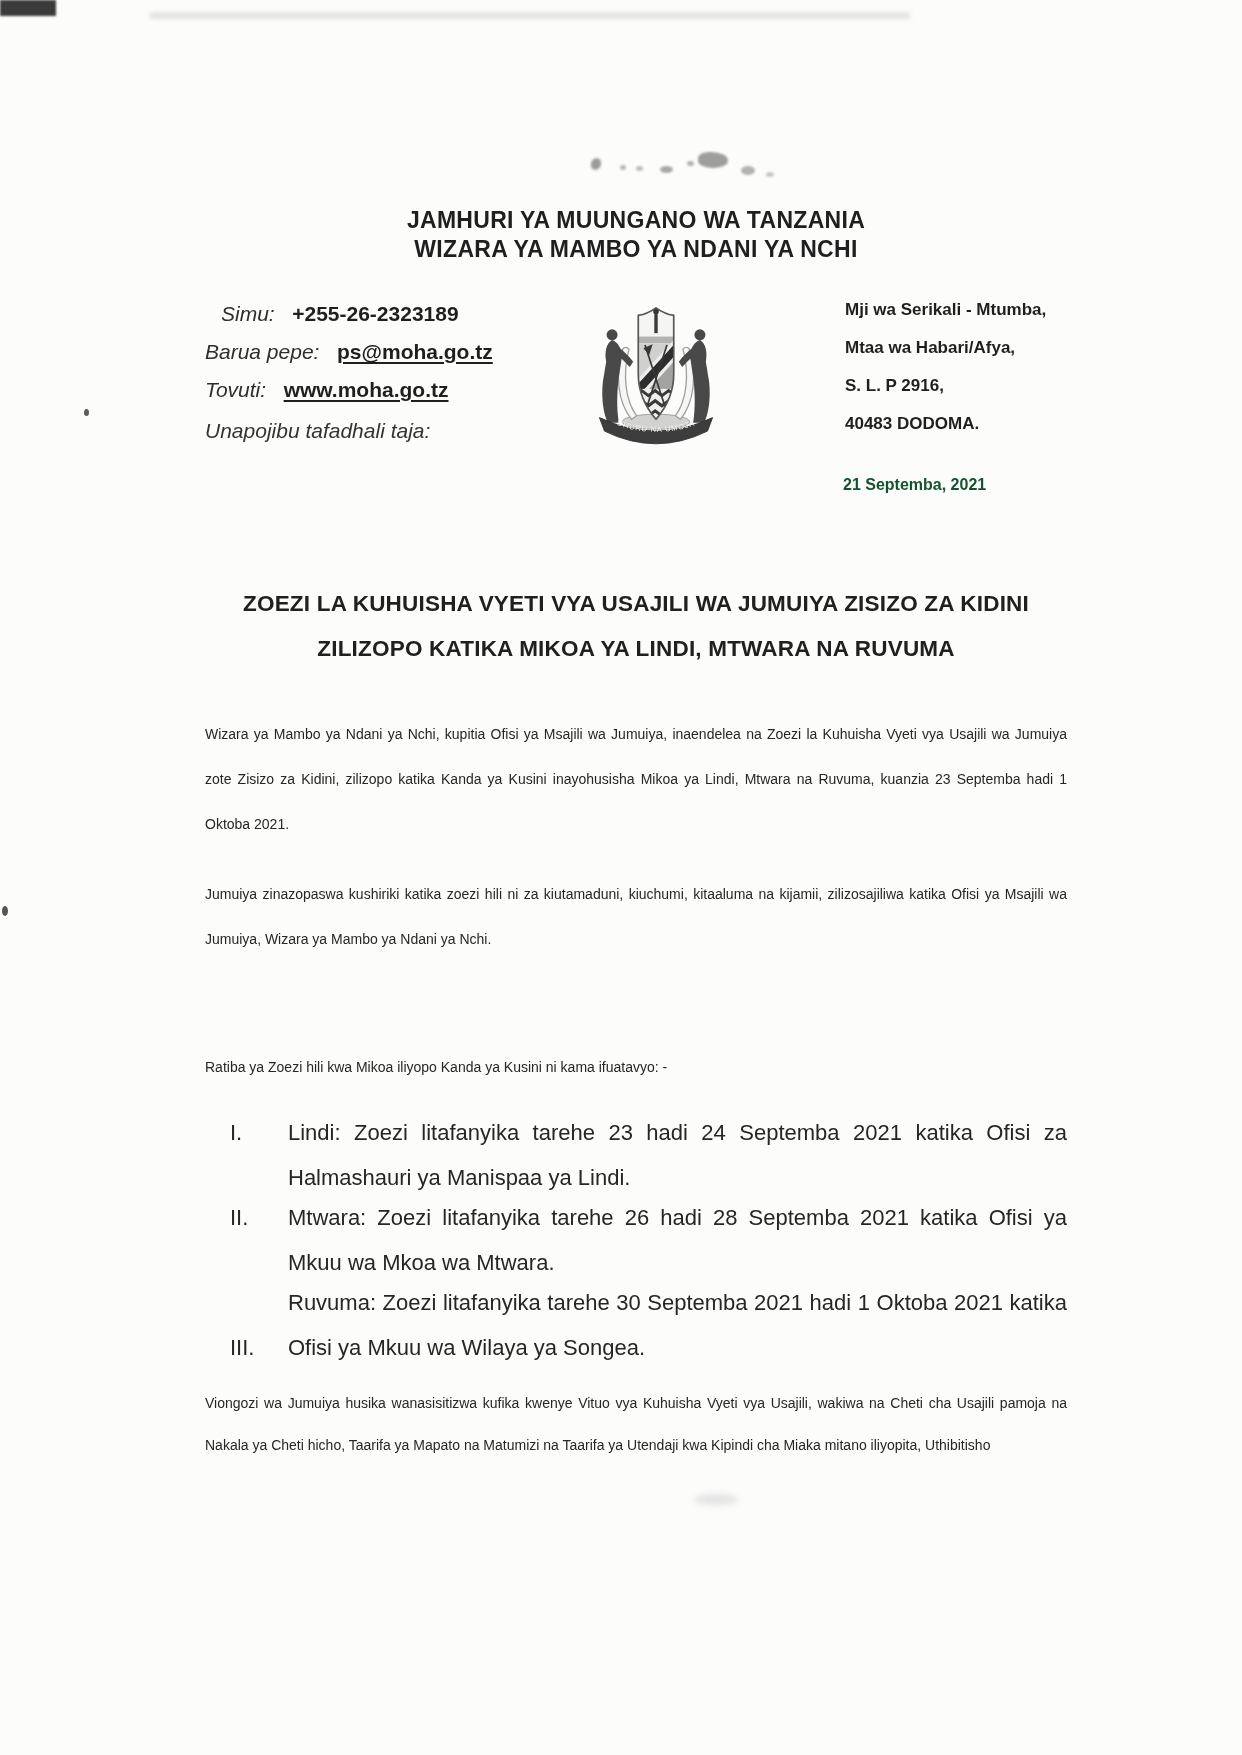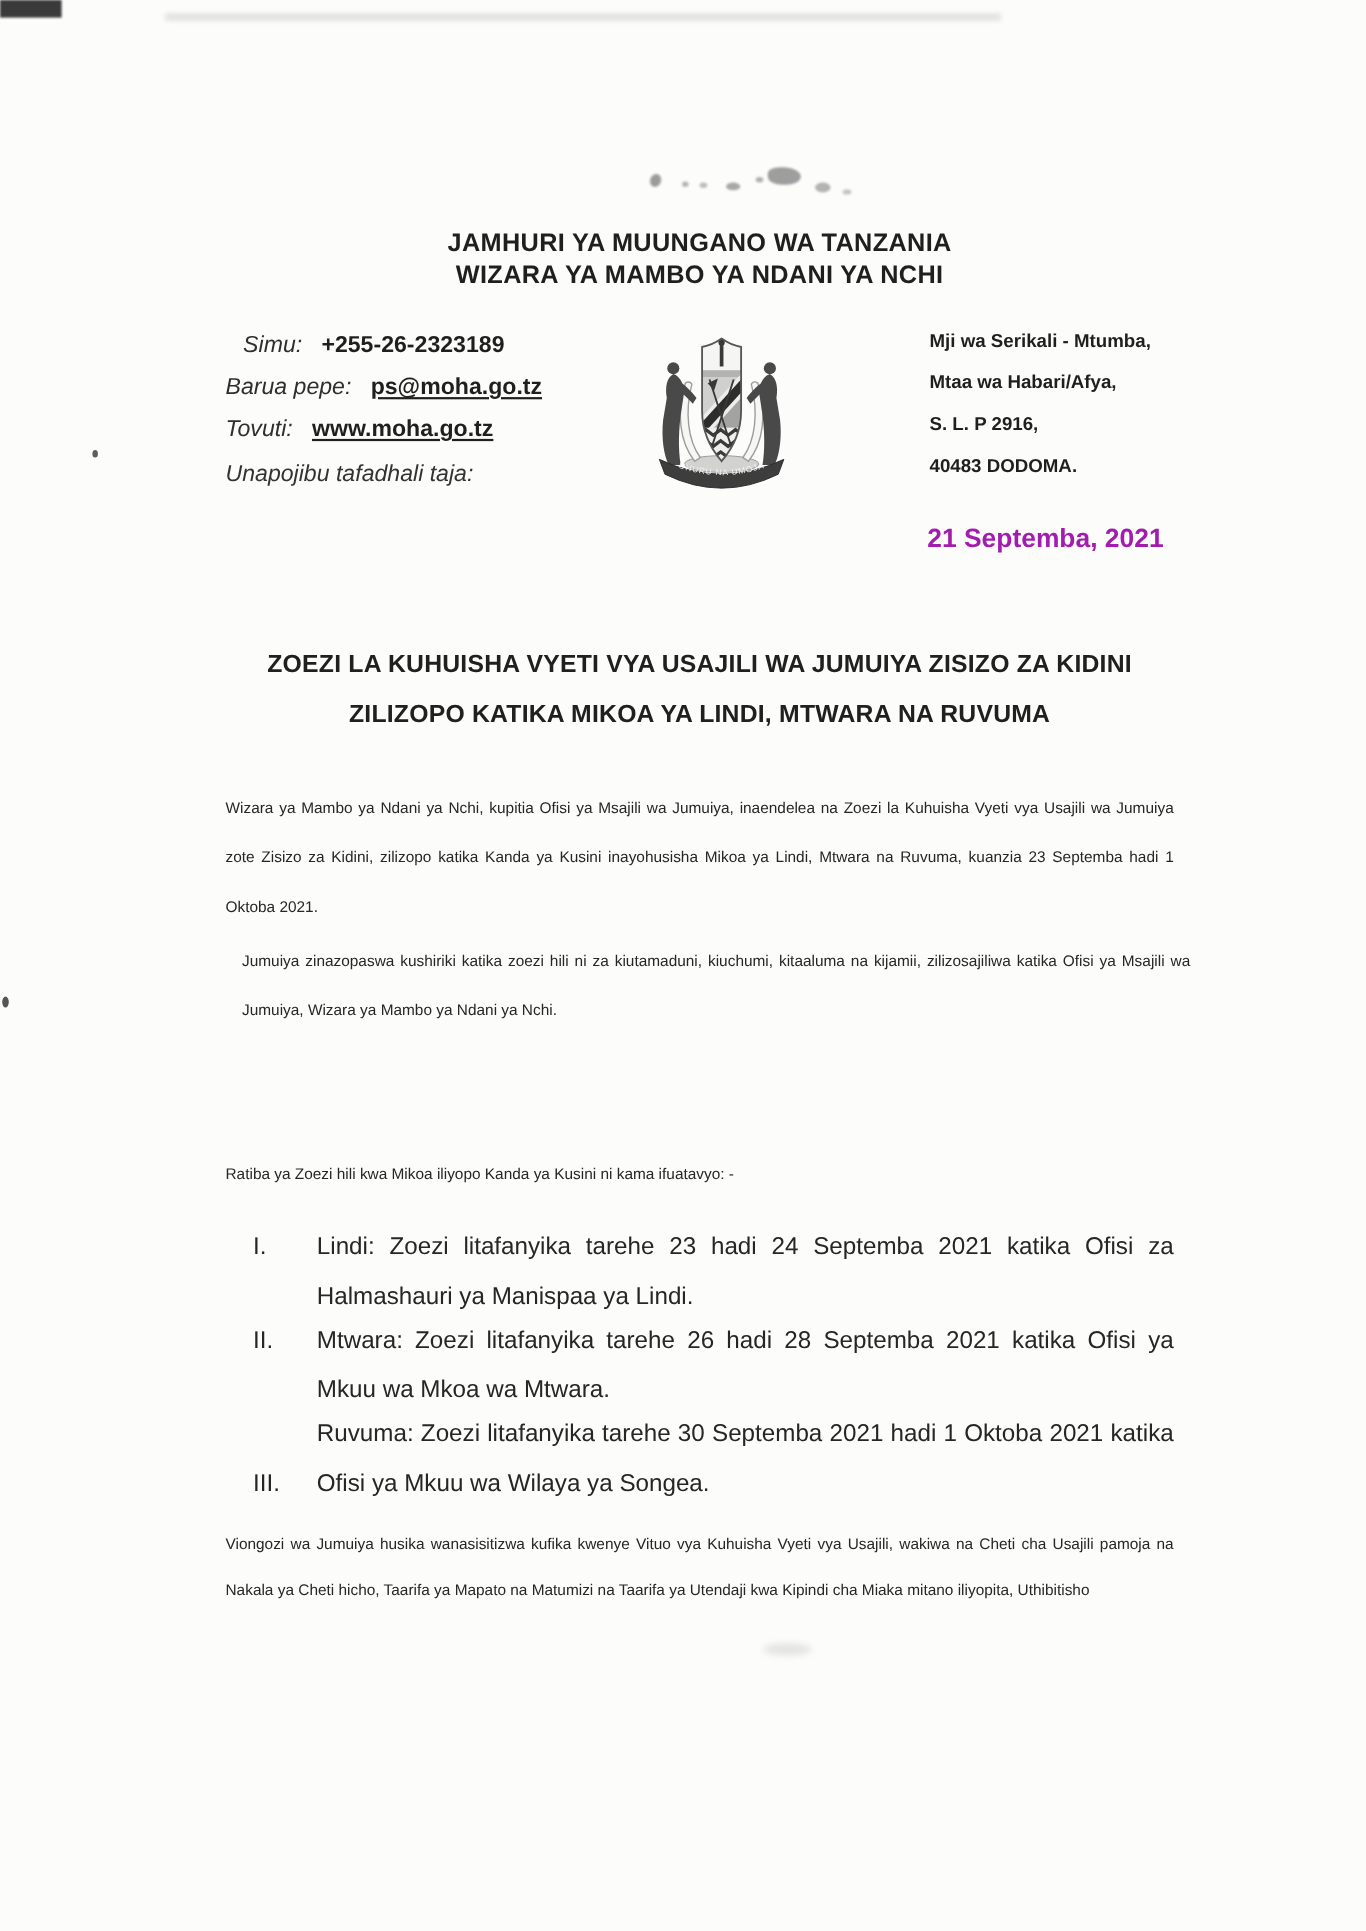--- a/index.html
+++ b/index.html
@@ -35,29 +35,29 @@
   .h1 { top:207px; }
   .h2 { top:236px; }
   .contact-line { position:absolute; left:205px; font-size:21px; white-space:nowrap; }
   .contact-line .lbl { font-style:italic; color:#2e2e2e; }
   .contact-line .val { font-weight:bold; color:#1f1f1f; }
   .contact-line .und { text-decoration:underline; text-underline-offset:3px; }
   .c1 { top:302px;margin-left:16px; } .c2 { top:340px; } .c3 { top:378px; }
   .c4 { top:419px; font-style:italic; color:#333; }
   .addr-line { position:absolute; left:845px; font-size:17px; font-weight:bold; color:#1f1f1f; white-space:nowrap; }
   .a1 { top:300px; } .a2 { top:338px; } .a3 { top:376px; } .a4 { top:414px; }
-  .date-line { position:absolute; left:843px; top:476px; font-size:24px; font-weight:bold; color:#a21caf; white-space:nowrap; }
+  .date-line { position:absolute; left:843px; top:476px; font-size:16px; font-weight:bold; color:#14532d; white-space:nowrap; }
   
   .emblem { position:absolute; left:583px; top:296px; width:146px; height:152px; filter:blur(.35px); opacity:.93; }
   
   .title-line { position:absolute; left:205px; width:862px; text-align:center; font-weight:bold; font-size:22.5px; letter-spacing:.2px; color:#202020; }
   .t1 { top:591px; } .t2 { top:636px; }
   .para { position:absolute; left:205px; width:862px; font-size:14px; line-height:45px; text-align:justify; color:#262626; }
   .p1 { top:712px; }
-  .p2 { top:851px;margin-left:15px; }
+  .p2 { top:872px; }
   .p3 { top:1045px; text-align:left; }
   .p4 { top:1382px; line-height:42px; }
   .sched-item { position:absolute; left:205px; width:862px; display:flex; font-size:22px; line-height:45px; color:#262626; }
   .sched-item .num { width:83px; padding-left:25px; box-sizing:border-box; flex:none; }
   .sched-item .txt { flex:1; text-align:justify; }
   .s1 { top:1110px; } .s2 { top:1195px; } .s3 { top:1280px;align-items:flex-end; }
 </style>
 </head>
 <body>
 

